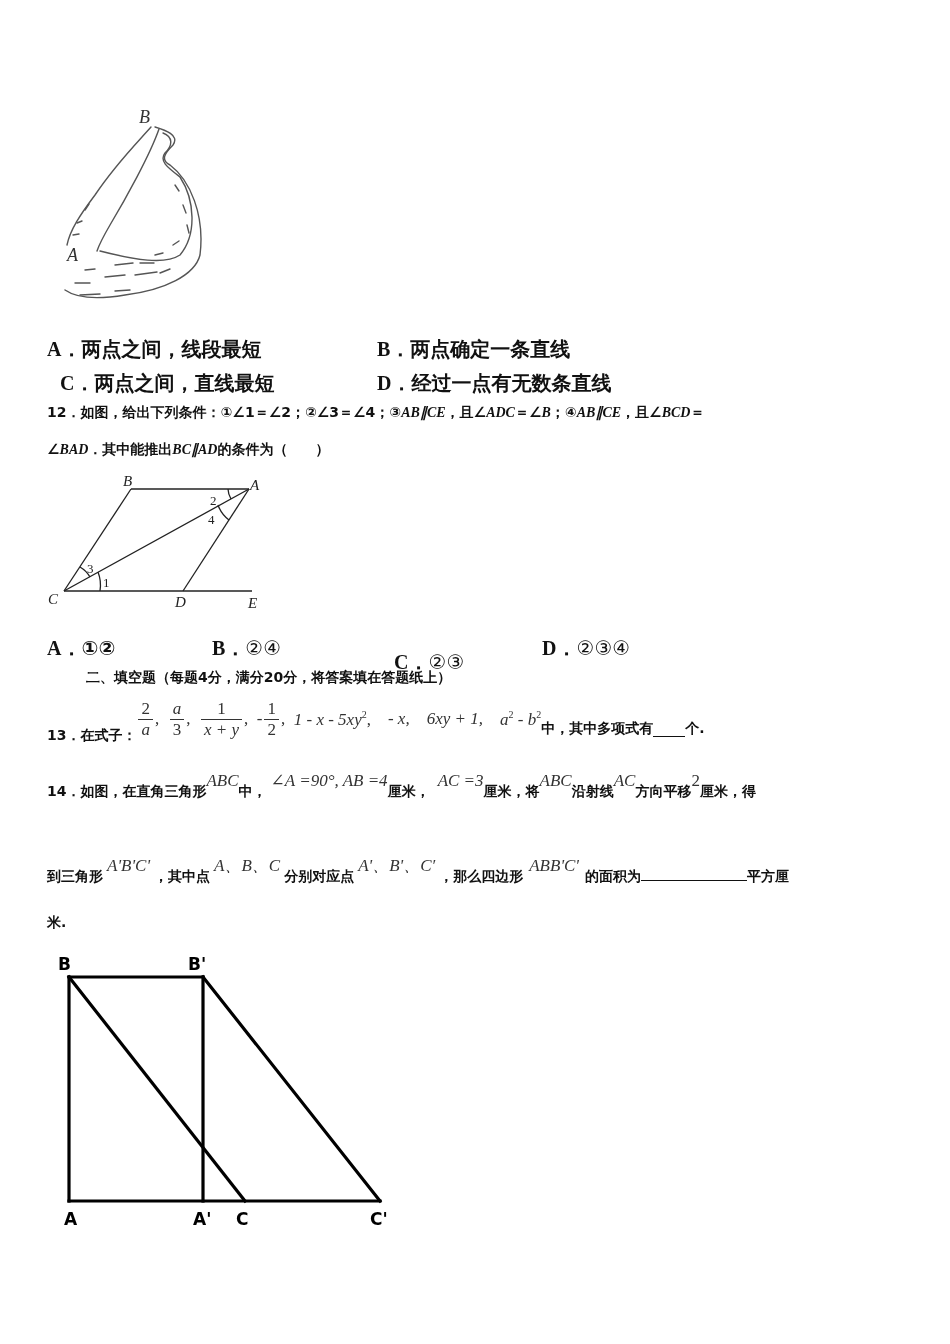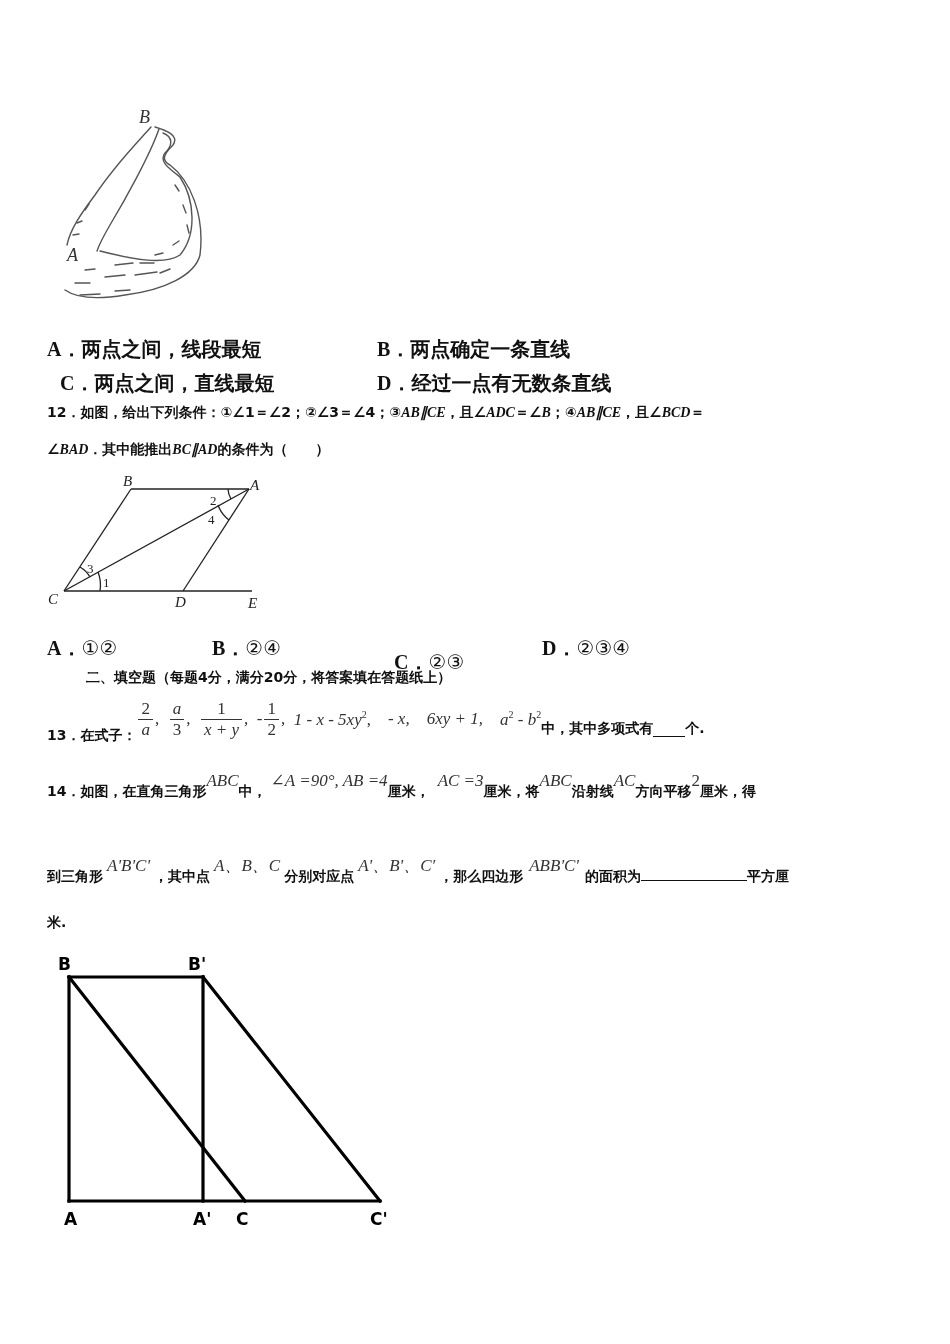--- a/index.html
+++ b/index.html
@@ -82,21 +82,21 @@
   </g>
   <g font-size="13" fill="#222">
     <text x="63" y="117">1</text>
     <text x="170" y="35">2</text>
     <text x="47" y="103">3</text>
     <text x="168" y="54">4</text>
   </g>
 </svg>
 
 <div class="abs opt" style="left:47px;top:635px;">
-  <span class="lbl">A．</span><span style="font-weight:normal">①②</span>
+  <span class="lbl">A．</span><span style="font-weight:bold">①②</span>
 </div>
 <div class="abs opt" style="left:212px;top:635px;">
   <span class="lbl">B．</span><span style="font-weight:normal">②④</span>
 </div>
 <div class="abs opt" style="left:377px;top:649px;margin-left:17px;">
   <span class="lbl">C．</span><span style="font-weight:normal">②③</span>
 </div>
 <div class="abs opt" style="left:542px;top:635px;">
   <span class="lbl">D．</span><span style="font-weight:normal">②③④</span>
 </div>

